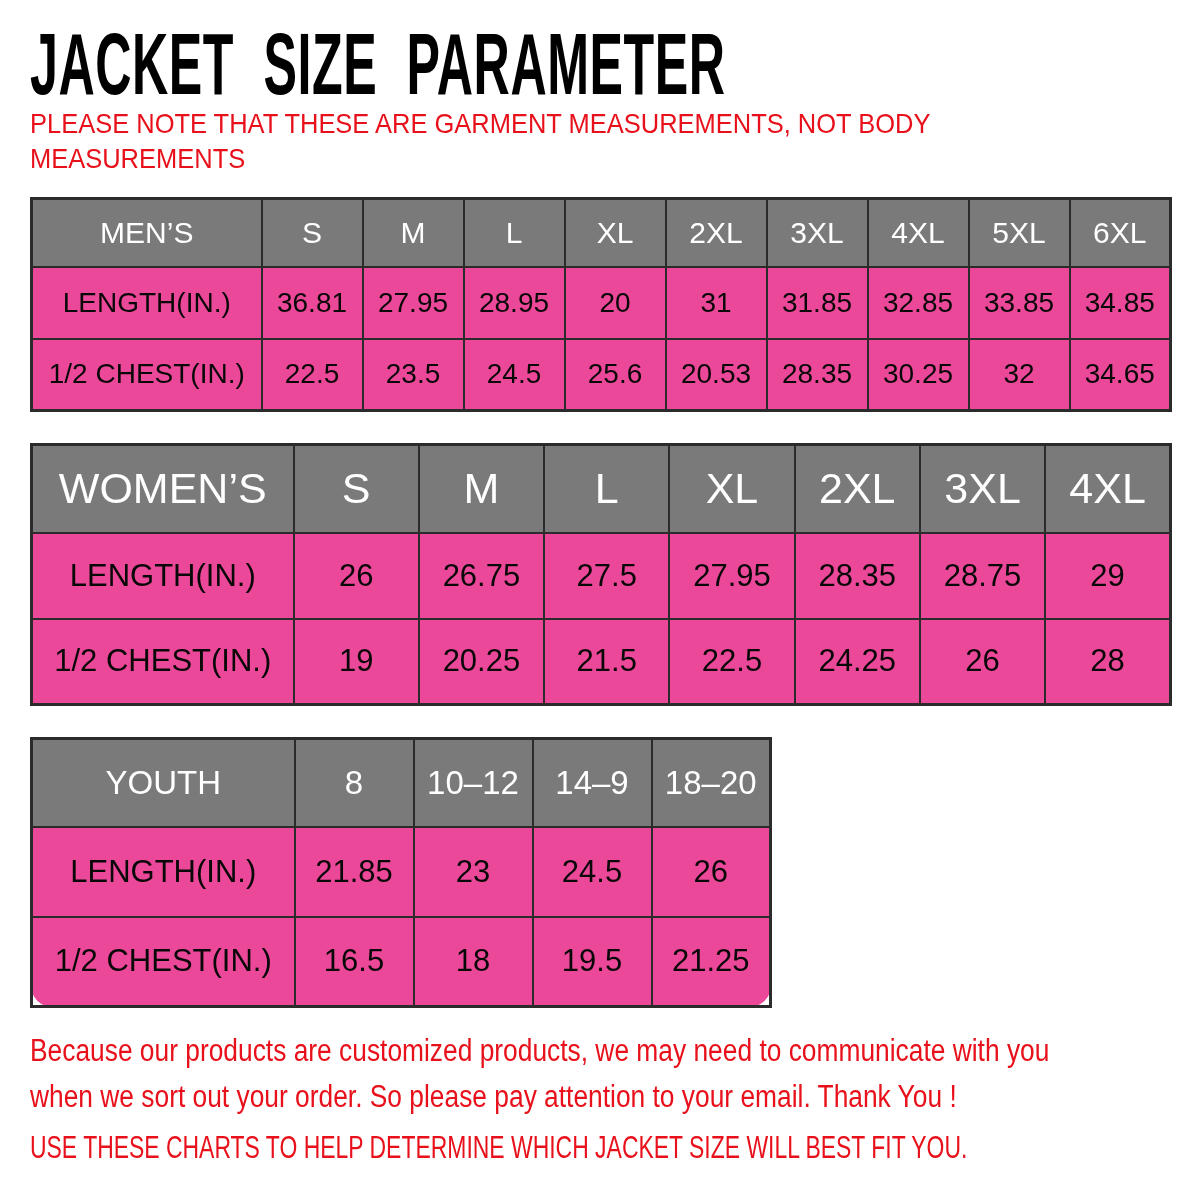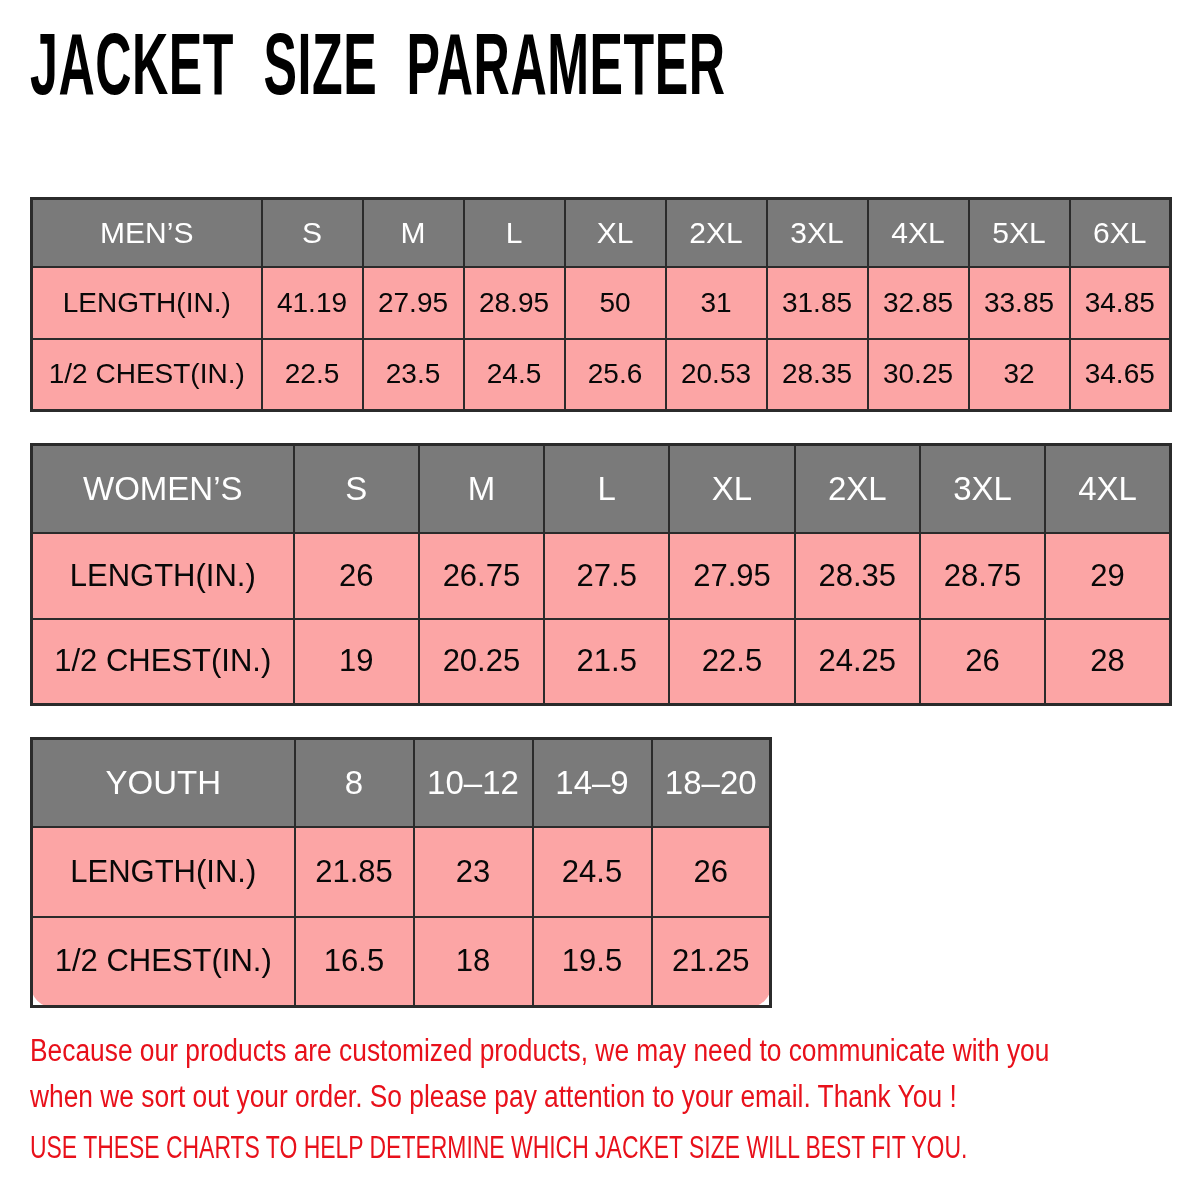--- a/index.html
+++ b/index.html
@@ -20,40 +20,40 @@
     transform:scaleX(0.57);transform-origin:left top;
   }
 
   
   .note{position:absolute;left:30px;top:106px;color:var(--red);font-size:28px;line-height:35px;font-weight:400;}
   .cond{display:inline-block;transform:scaleX(0.91);transform-origin:left center;white-space:nowrap;}
 
   
   table.size-table{
     position:absolute;border-collapse:collapse;table-layout:fixed;
-    background:#fca5a5;border:3px solid var(--border);
+    background:#ec4899;border:3px solid var(--border);
   }
   .size-table th,.size-table td{
     border:2px solid var(--border);
     text-align:center;vertical-align:middle;
     overflow:hidden;padding:0;
   }
   .size-table th{background:var(--gray);color:#fff;font-weight:400;}
   .size-table td{color:var(--ink);margin-top:32px;}
 
   .mens{left:30px;top:197px;width:1142px;}
   .mens tr.head{height:68px;}
   .mens tr.data{height:72px;}
   .mens th{font-size:30px;}
   .mens td{font-size:28px;}
 
   .womens{left:30px;top:443px;width:1142px;}
   .womens tr.head{height:88px;}
   .womens tr.data{height:86px;}
-  .womens th{font-size:33px;}
+  .womens th{font-size:43px;}
   .womens td{font-size:31px;}
 
   .youth{left:30px;top:737px;width:742px;border-radius:25px;}
   .youth tr.head{height:88px;}
   .youth tr.data{height:90px;}
   .youth th{font-size:33px;}
   .youth td{font-size:31px;}
 
   
   .footer-para{position:absolute;left:30px;top:1028px;color:var(--red);font-size:31px;line-height:46px;}
@@ -61,20 +61,24 @@
   .final-line{position:absolute;left:30px;top:1130px;color:var(--red);font-size:31px;line-height:36px;}
   .final-line .fcond2{display:inline-block;transform:scaleX(0.74);transform-origin:left center;white-space:nowrap;}
 </style>
 </head>
 <body>
 
 <div class="page">
 
   <div class="title">JACKET SIZE PARAMETER</div>
 
+  <div class="note">
+    <div><span class="cond">PLEASE NOTE THAT THESE ARE GARMENT MEASUREMENTS, NOT BODY</span></div>
+    <div><span class="cond">MEASUREMENTS</span></div>
+  </div>
 
   <table class="size-table mens">
     <colgroup>
       <col style="width:230px">
         <col>
         <col>
         <col>
         <col>
         <col>
         <col>
@@ -90,24 +94,24 @@
         <th>L</th>
         <th>XL</th>
         <th>2XL</th>
         <th>3XL</th>
         <th>4XL</th>
         <th>5XL</th>
         <th>6XL</th>
       </tr>
       <tr class="data">
         <td>LENGTH(IN.)</td>
-        <td>41.19</td>
+        <td>36.81</td>
         <td>27.95</td>
         <td>28.95</td>
-        <td>50</td>
+        <td>20</td>
         <td>31</td>
         <td>31.85</td>
         <td>32.85</td>
         <td>33.85</td>
         <td>34.85</td>
       </tr>
       <tr class="data">
         <td>1/2 CHEST(IN.)</td>
         <td>22.5</td>
         <td>23.5</td>

